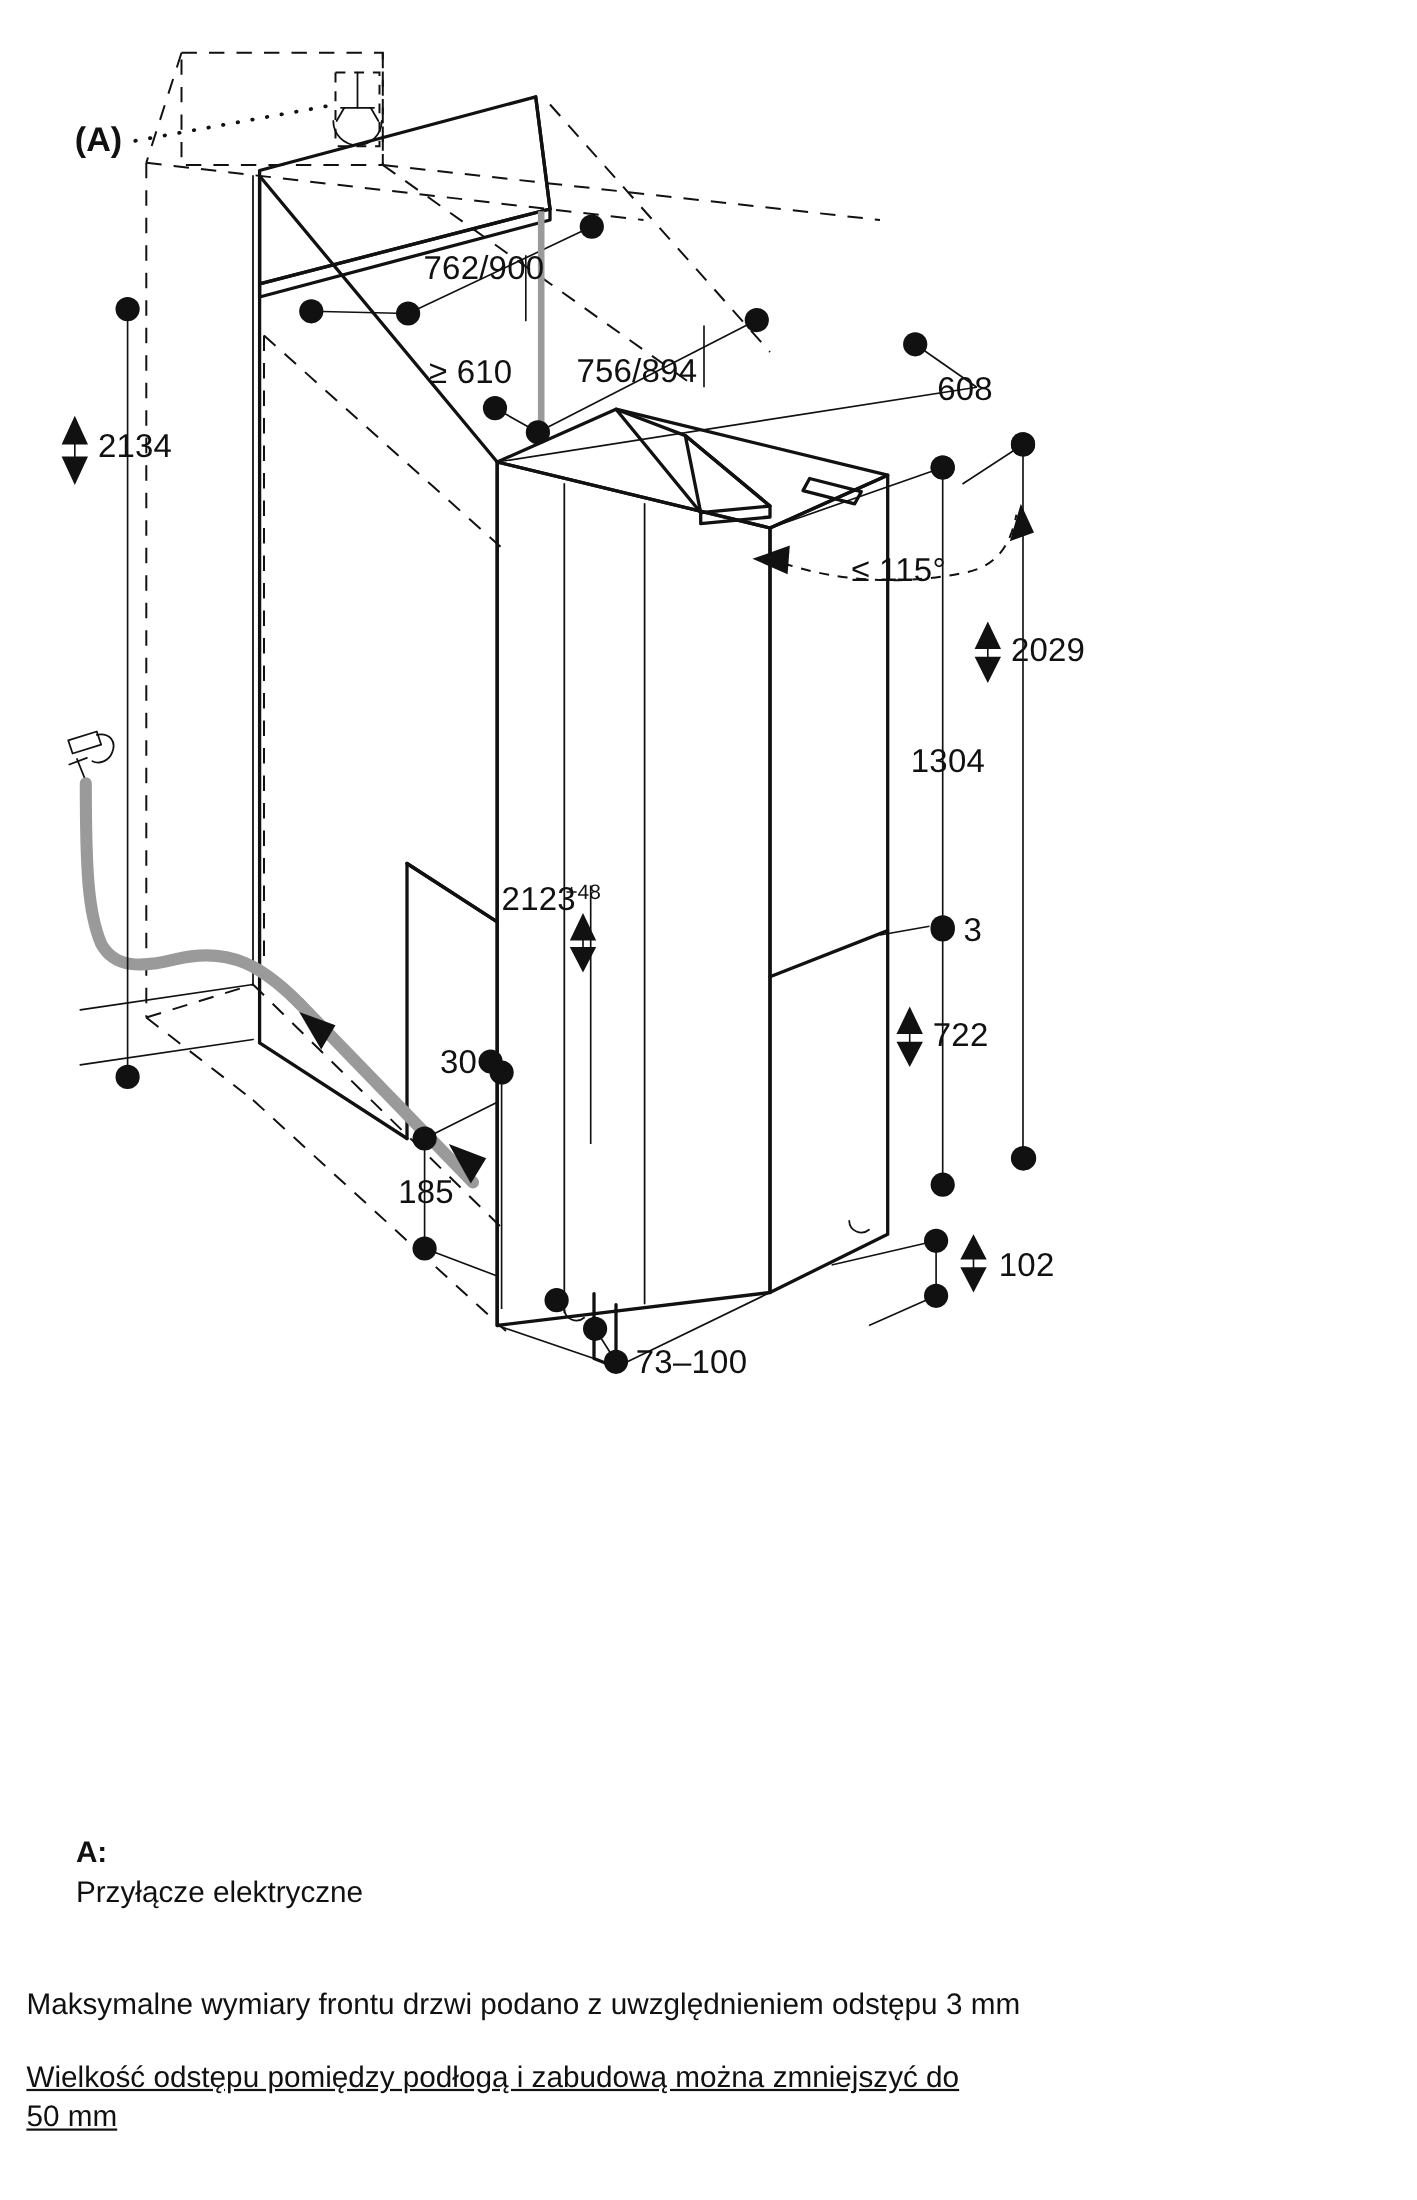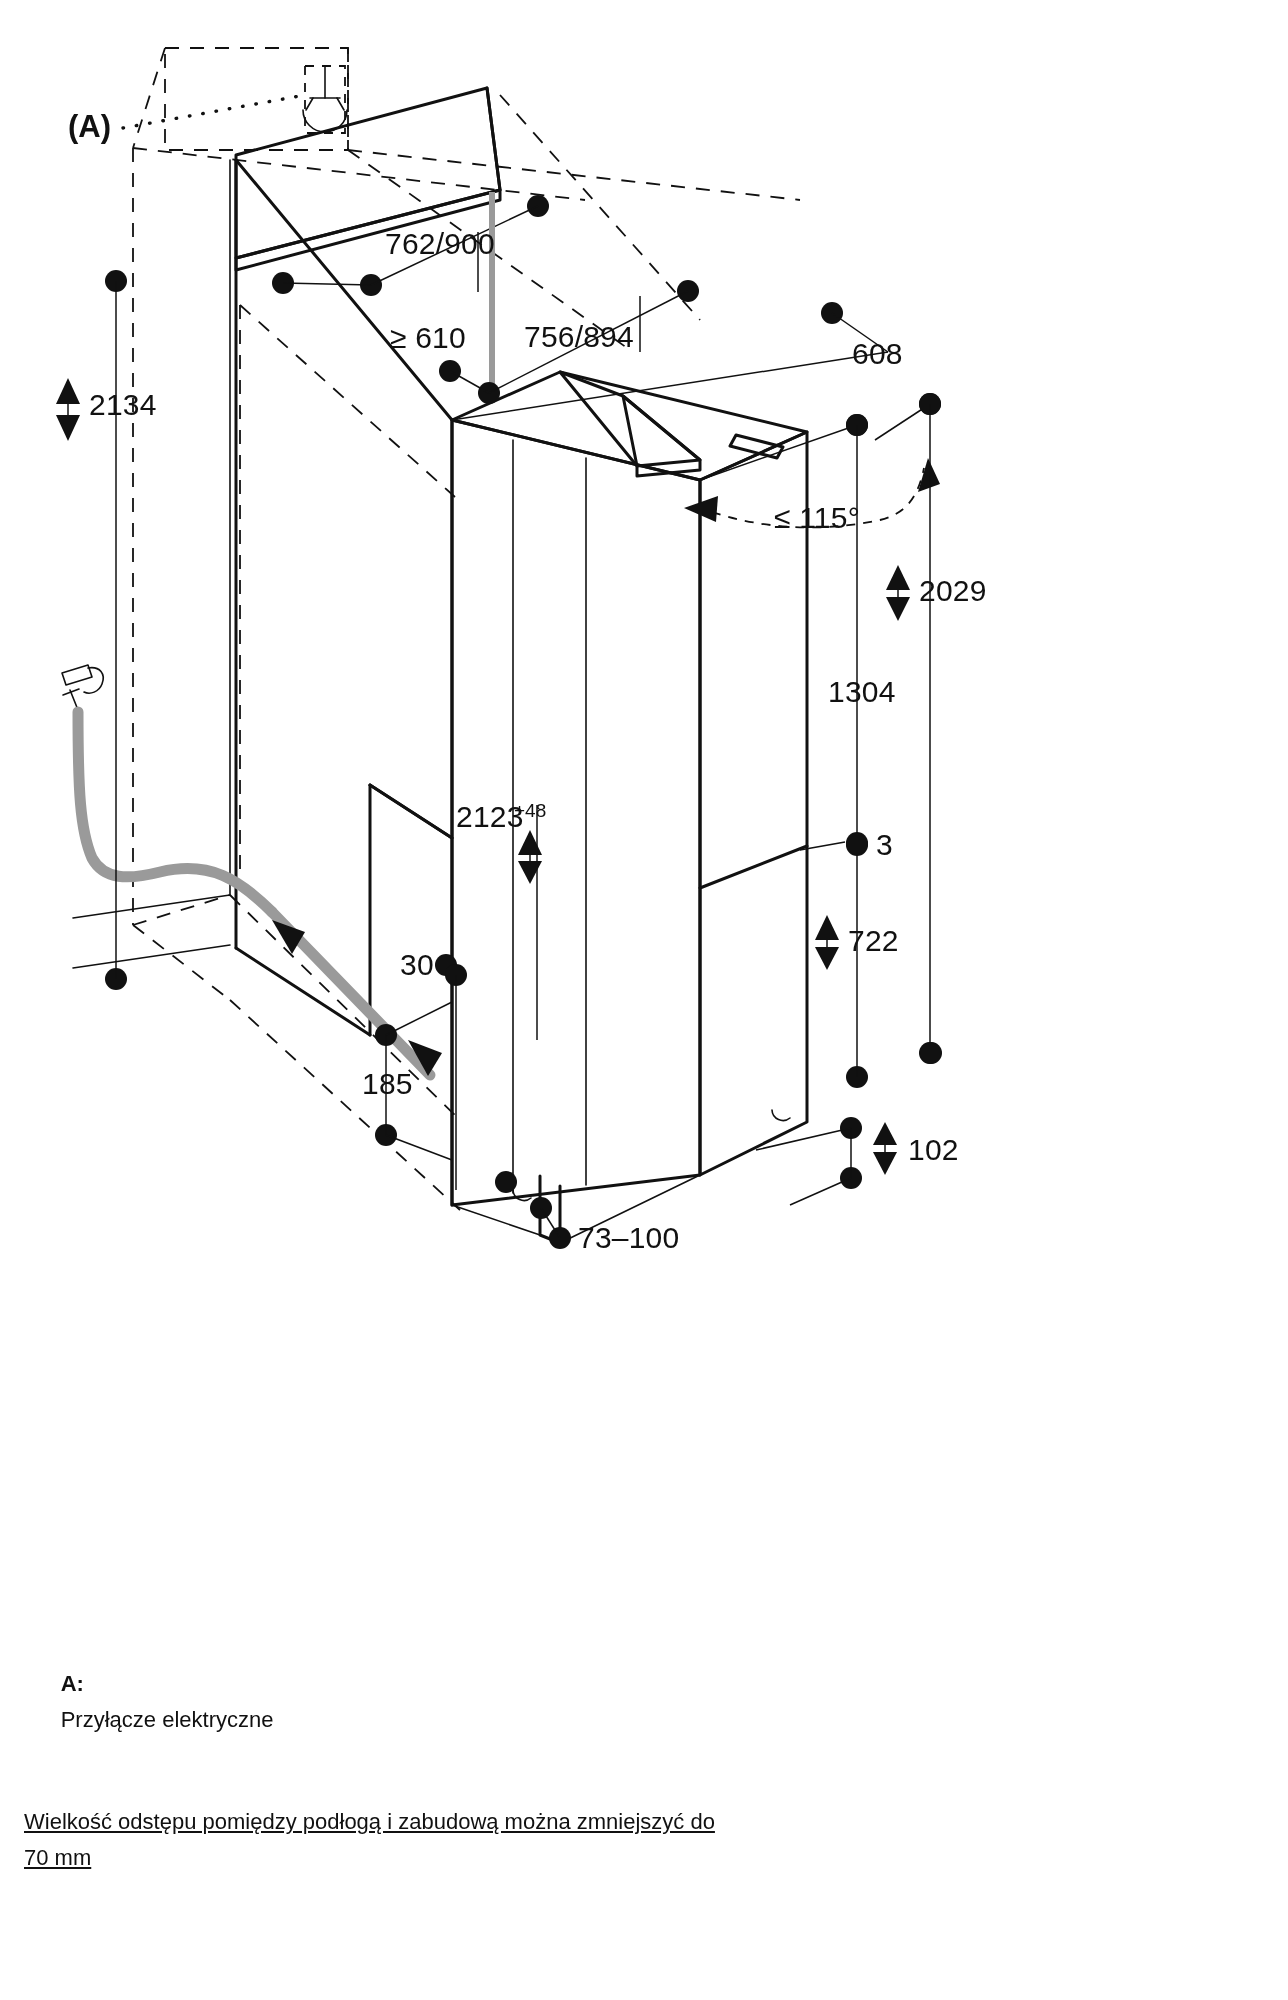--- a/index.html
+++ b/index.html
@@ -48,21 +48,21 @@
     fill: #111111;
   }
   #notes {
     position: absolute;
     left: 24px;
     top: 1630px;
     width: 1240px;
   }
   .note-line {
     font-family: "Liberation Sans", sans-serif;
-    font-size: 22px;
+    font-size: 27px;
     line-height: 36px;
     color: #111111;
     margin: 0 0 30px 0;
     white-space: pre-wrap;
   }
   .note-line.tight {
     margin-bottom: 0;
     text-decoration: underline;
   }
   .note-key {
@@ -364,17 +364,18 @@
       </g>
 
     </svg>
   </div>
 
   <div id="notes">
     <p class="note-line">
       <span class="note-key">A:</span>
       <span>Przyłącze elektryczne</span>
     </p>
+    <p class="note-line">Maksymalne wymiary frontu drzwi podano z uwzględnieniem odstępu 3 mm</p>
     <p class="note-line tight">Wielkość odstępu pomiędzy podłogą i zabudową można zmniejszyć do</p>
-    <p class="note-line tight">70 mm</p>
+    <p class="note-line tight">50 mm</p>
   </div>
 
 </div>
 
 </body></html>

